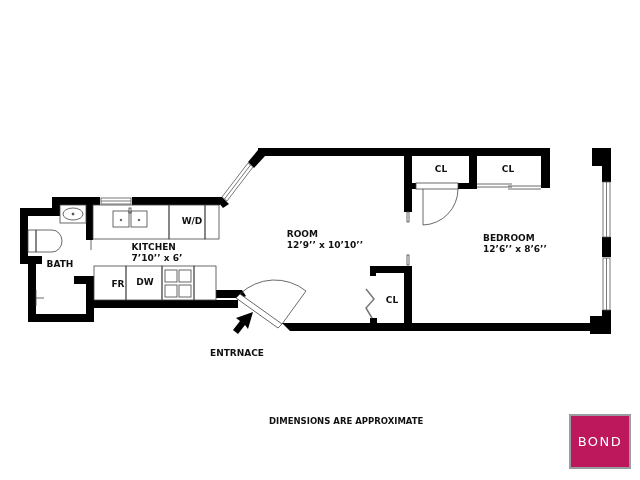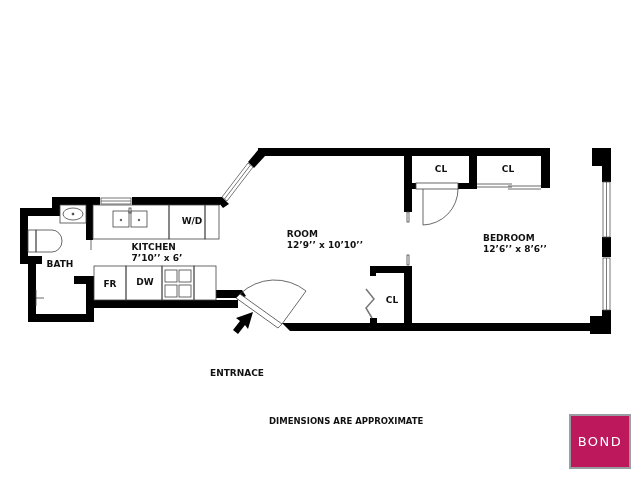--- a/index.html
+++ b/index.html
@@ -128,34 +128,34 @@
 
   <polygon fill="#000" points="253,312 236,318 240,321 233,330 238,334 245,325 248,329"></polygon>
 </svg>
 
 <div class="lbl" style="left:157px; top:242px;">
   <div>KITCHEN</div>
   <div>7’10’’ x 6’</div>
 </div>
 <div class="lbl" style="left:60px; top:259px;">BATH</div>
 <div class="lbl" style="left:192px; top:216px;">W/D</div>
-<div class="lbl" style="left:110px; top:279px;">FR</div>
+<div class="lbl" style="left:110px; top:279px;padding-left:16px;">FR</div>
 <div class="lbl" style="left:145px; top:277px;">DW</div>
 
 <div class="lbl" style="left:325px; top:229px;">
   <div>ROOM</div>
   <div>12’9’’ x 10’10’’</div>
 </div>
 <div class="lbl" style="left:515px; top:233px;">
   <div>BEDROOM</div>
   <div>12’6’’ x 8’6’’</div>
 </div>
 
 <div class="lbl" style="left:441px; top:164px;">CL</div>
 <div class="lbl" style="left:508px; top:164px;">CL</div>
 <div class="lbl" style="left:392px; top:295px;">CL</div>
 
-<div class="lbl" style="left:237px; top:368px;">ENTRNACE</div>
+<div class="lbl" style="left:237px; top:348px;">ENTRNACE</div>
 
 <div class="note">DIMENSIONS ARE APPROXIMATE</div>
 <div class="logo">
   <span>BOND</span>
 </div>
 
 </body></html>

